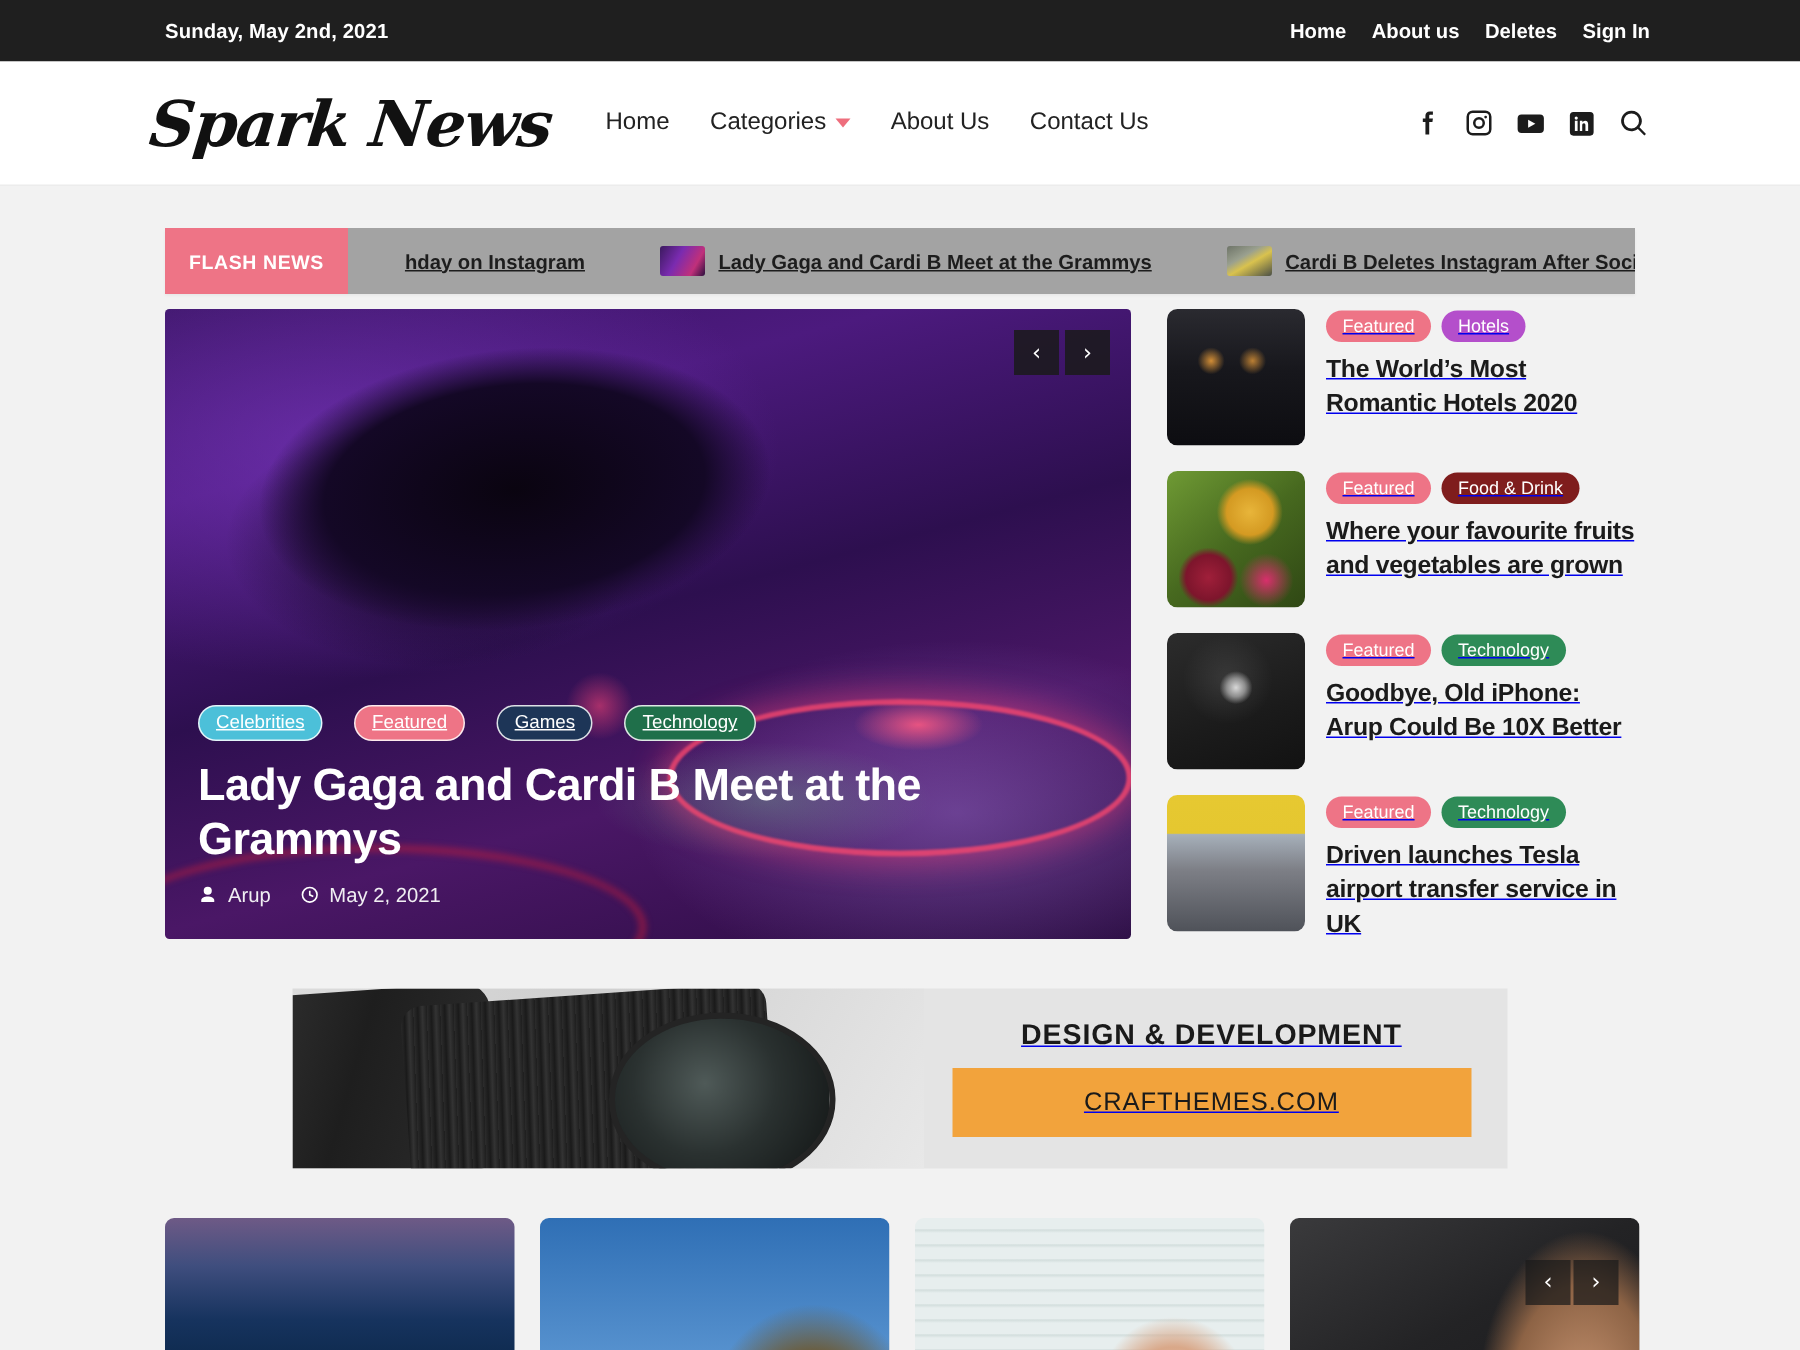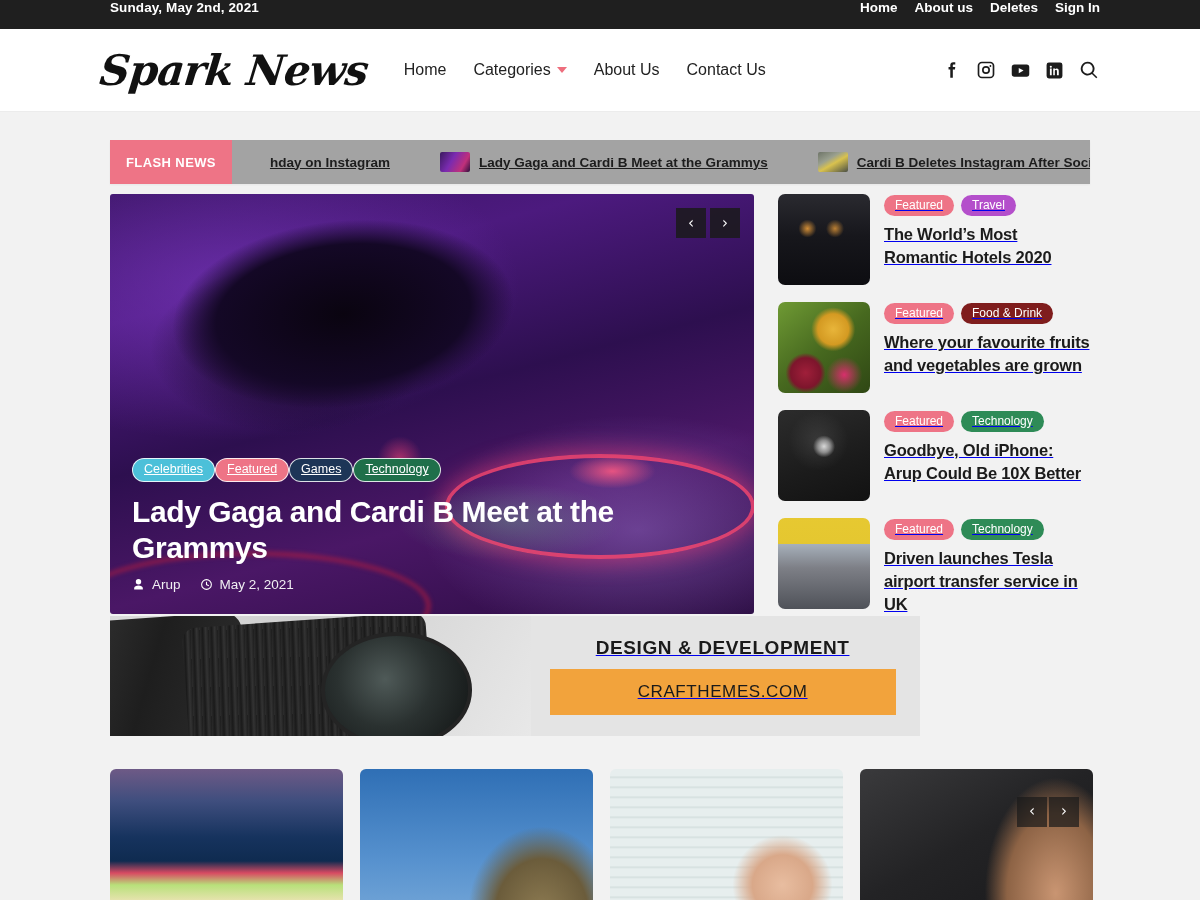--- a/index.html
+++ b/index.html
@@ -6,24 +6,25 @@
   html, body { width: 1200px; height: 900px; overflow: hidden; }
   body {
     font-family: "Liberation Sans", sans-serif;
     background: #f2f2f2;
     color: #222;
     -webkit-font-smoothing: antialiased;
   }
 
   
   .topbar {
-    height: 29px;
+    height: 41px;
     background: #1f1f1f;
     color: #ffffff;
     display: flex;
+    align-items: center;
     padding: 0 100px 0 0;
     font-size: 13.5px;
     font-weight: bold;
   }
   .topbar-date { margin-left: 110px; letter-spacing: .1px; }
   .topbar-nav { margin-left: auto; display: flex; gap: 17px; }
   .topbar-nav a { color: #fff; text-decoration: none; font-weight: bold; font-size: 13.5px; }
 
   
   .header {
@@ -188,21 +189,21 @@
     line-height: 1;
     cursor: pointer;
     display: flex; align-items: center; justify-content: center;
     font-family: "DejaVu Sans", sans-serif;
   }
   .hero-body {
     position: absolute;
     left: 0; right: 0; bottom: 0;
     padding: 18px 22px 22px;
   }
-  .tags { display: flex; gap: 0; margin-bottom: 12px; flex-wrap: wrap; }
+  .tags { display: flex; gap: 21px; margin-bottom: 12px; flex-wrap: wrap; }
   .tag {
     font-size: 12.5px;
     font-weight: 500;
     color: #fff;
     padding: 3px 11px 4px;
     border-radius: 999px;
     border: 1px solid rgba(255,255,255,.85);
     line-height: 1.2;
     white-space: nowrap;
   }
@@ -271,21 +272,21 @@
   }
   .side-title {
     font-size: 16.5px;
     font-weight: bold;
     color: #1b1b1b;
     line-height: 1.38;
     letter-spacing: -.2px;
   }
 
   
-  .ad-wrap { display: flex; }
+  .ad-wrap { display: flex; justify-content: center; margin-top: 31px; }
   .ad {
     width: 810px; height: 120px;
     background: #e4e4e4;
     display: flex;
     overflow: hidden;
   }
   .ad-photo {
     width: 52%;
     position: relative;
     background: linear-gradient(120deg,#dcdcdc 0%,#cfcfcf 40%,#e8e8e8 100%);
@@ -507,21 +508,21 @@
       </div>
     </div>
 
     <div class="sidebar">
 
       <a class="side-item" href="#">
         <span class="side-thumb st-hotel"></span>
         <span class="side-text">
           <span class="side-tags">
             <span class="chip" style="background:#ee7486">Featured</span>
-            <span class="chip" style="background:#b44fcb">Travel</span>
+            <span class="chip" style="background:#b44fcb">Hotels</span>
           </span>
           <span class="side-title">The World’s Most Romantic Hotels 2020</span>
         </span>
       </a>
 
       <a class="side-item" href="#">
         <span class="side-thumb st-fruit"></span>
         <span class="side-text">
           <span class="side-tags">
             <span class="chip" style="background:#ee7486">Featured</span>

